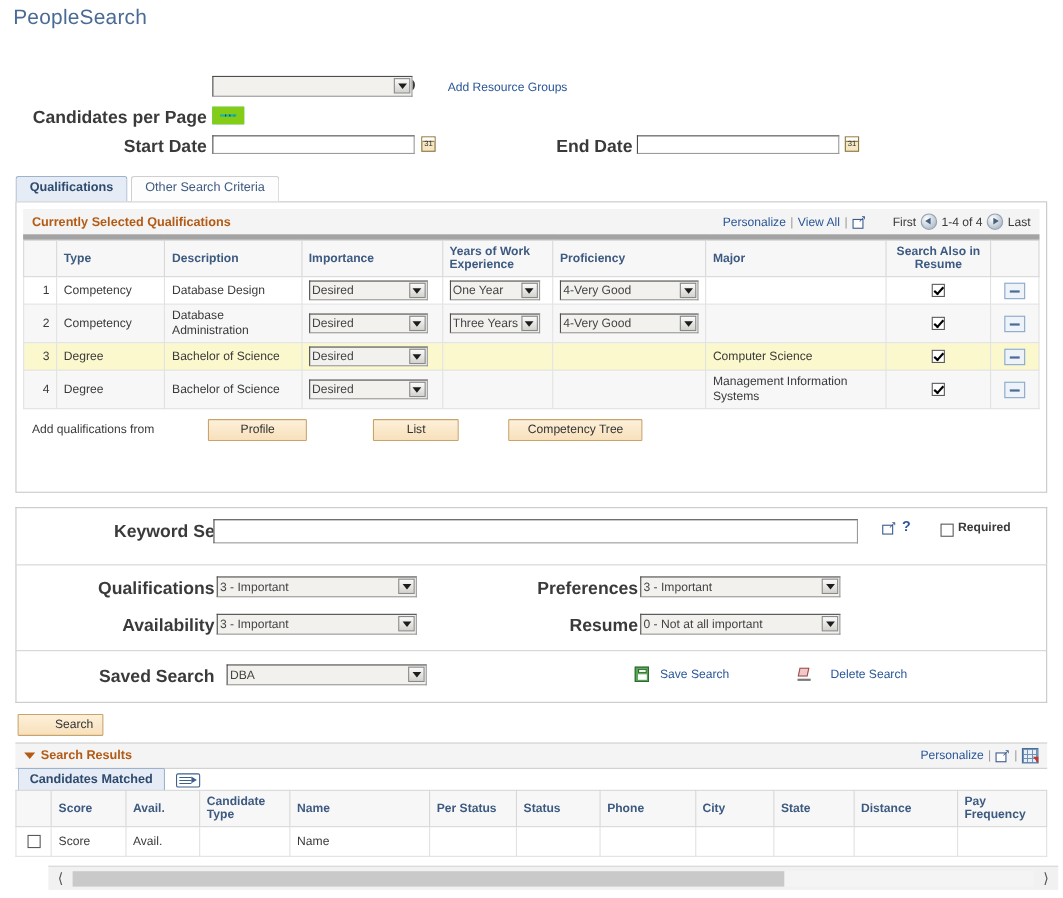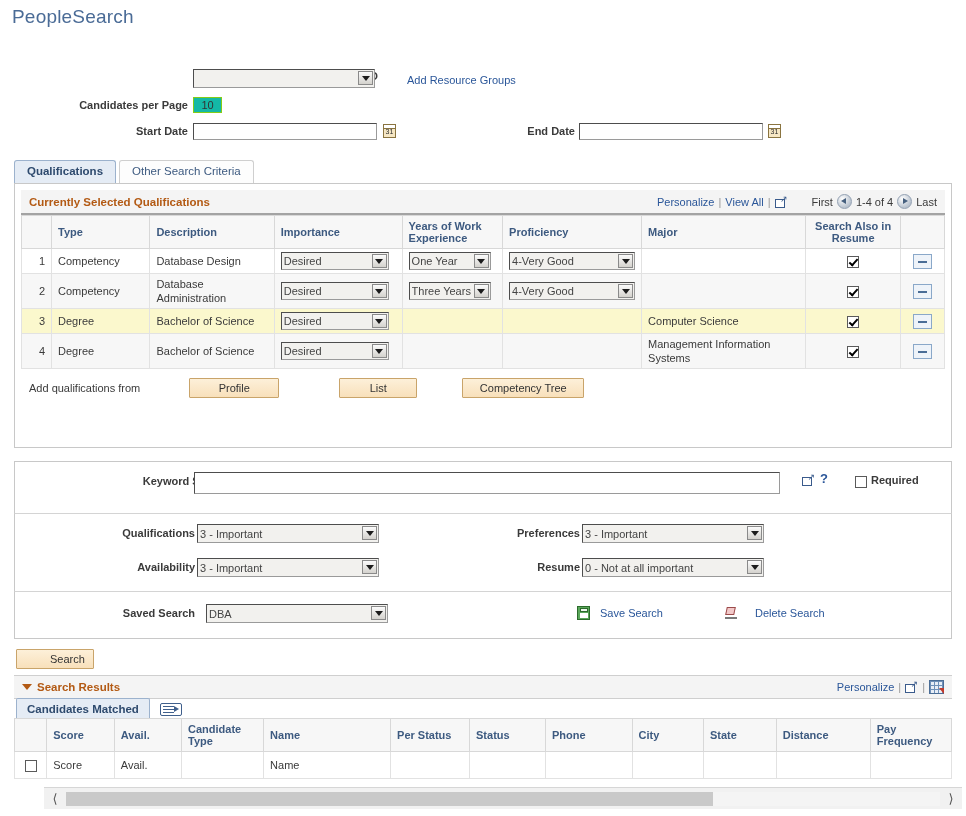--- a/index.html
+++ b/index.html
@@ -26,41 +26,41 @@
     font-size: 19px;
     color: #4a6b96;
     font-weight: normal;
     letter-spacing: 0.2px;
   }
 
   
   .lbl {
     font-weight: bold;
     color: #3a3a3a;
-    font-size: 11px;
+    font-size: 16px;
     text-align: right;
     white-space: nowrap;
   }
 
   
   .txt {
     border: 1px solid #9a9a9a;
     border-top: 1px solid #4d4d4d;
     border-left: 1px solid #4d4d4d;
     background: #ffffff;
     height: 16px;
     font-family: "Liberation Sans", sans-serif;
     font-size: 11px;
     color: #333;
     padding: 0 2px;
     box-sizing: border-box;
     vertical-align: middle;
   }
   .txt.readonlyish {
-    border: 1px solid #84cc16;
+    border: 7px solid #84cc16;
     background: #14b8a6;
     text-align: center;
   }
   select.sel {
     border: 1px solid #9a9a9a;
     border-top: 1px solid #4d4d4d;
     border-left: 1px solid #4d4d4d;
     background: #f2f1ee;
     height: 18px;
     font-family: "Liberation Sans", sans-serif;
@@ -178,21 +178,21 @@
   .panel {
     position: absolute;
     border: 1px solid #c8c8c8;
     background: #ffffff;
     box-sizing: border-box;
   }
 
   
   .grp-head {
     background: #f4f4f4;
-    border-bottom: 2px solid #a3a3a3;
+    border-bottom: 5px solid #a3a3a3;
     color: #b35a14;
     font-weight: bold;
     font-size: 11.5px;
     padding: 4px 8px;
     display: flex;
     align-items: center;
     justify-content: space-between;
     box-sizing: border-box;
   }
   .grp-head .ttl { color: #b35a14; font-weight: bold; }

